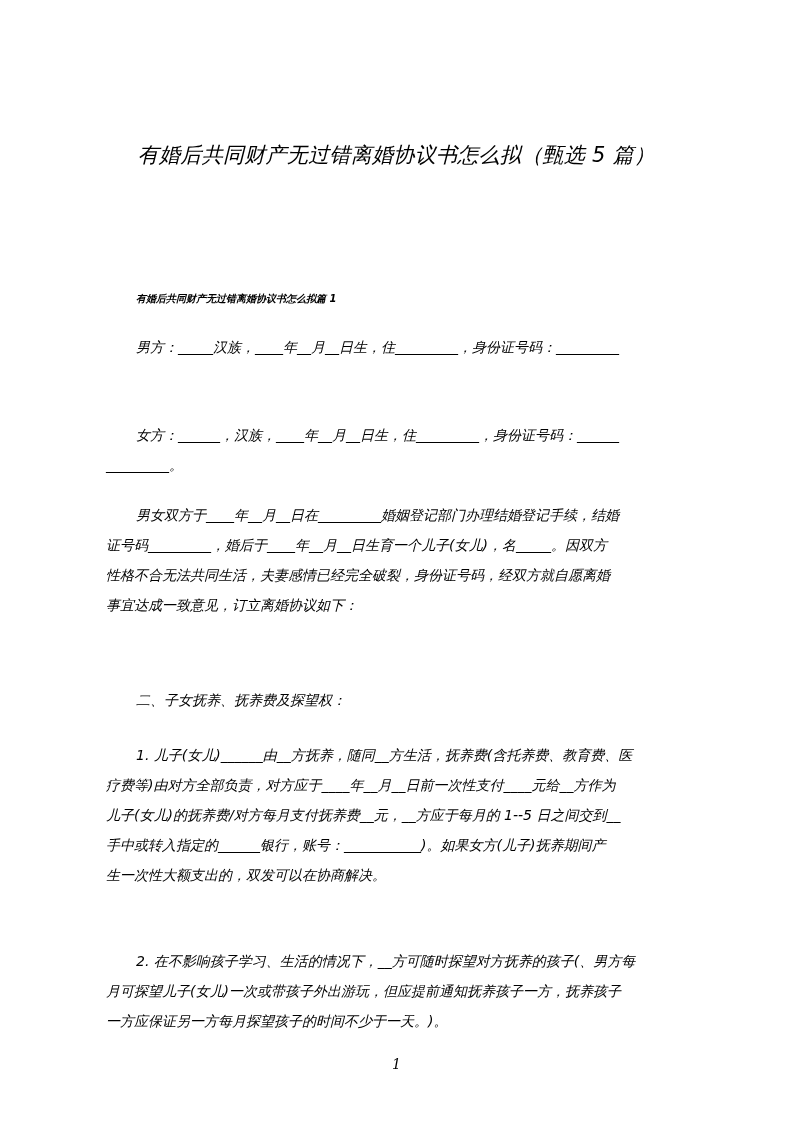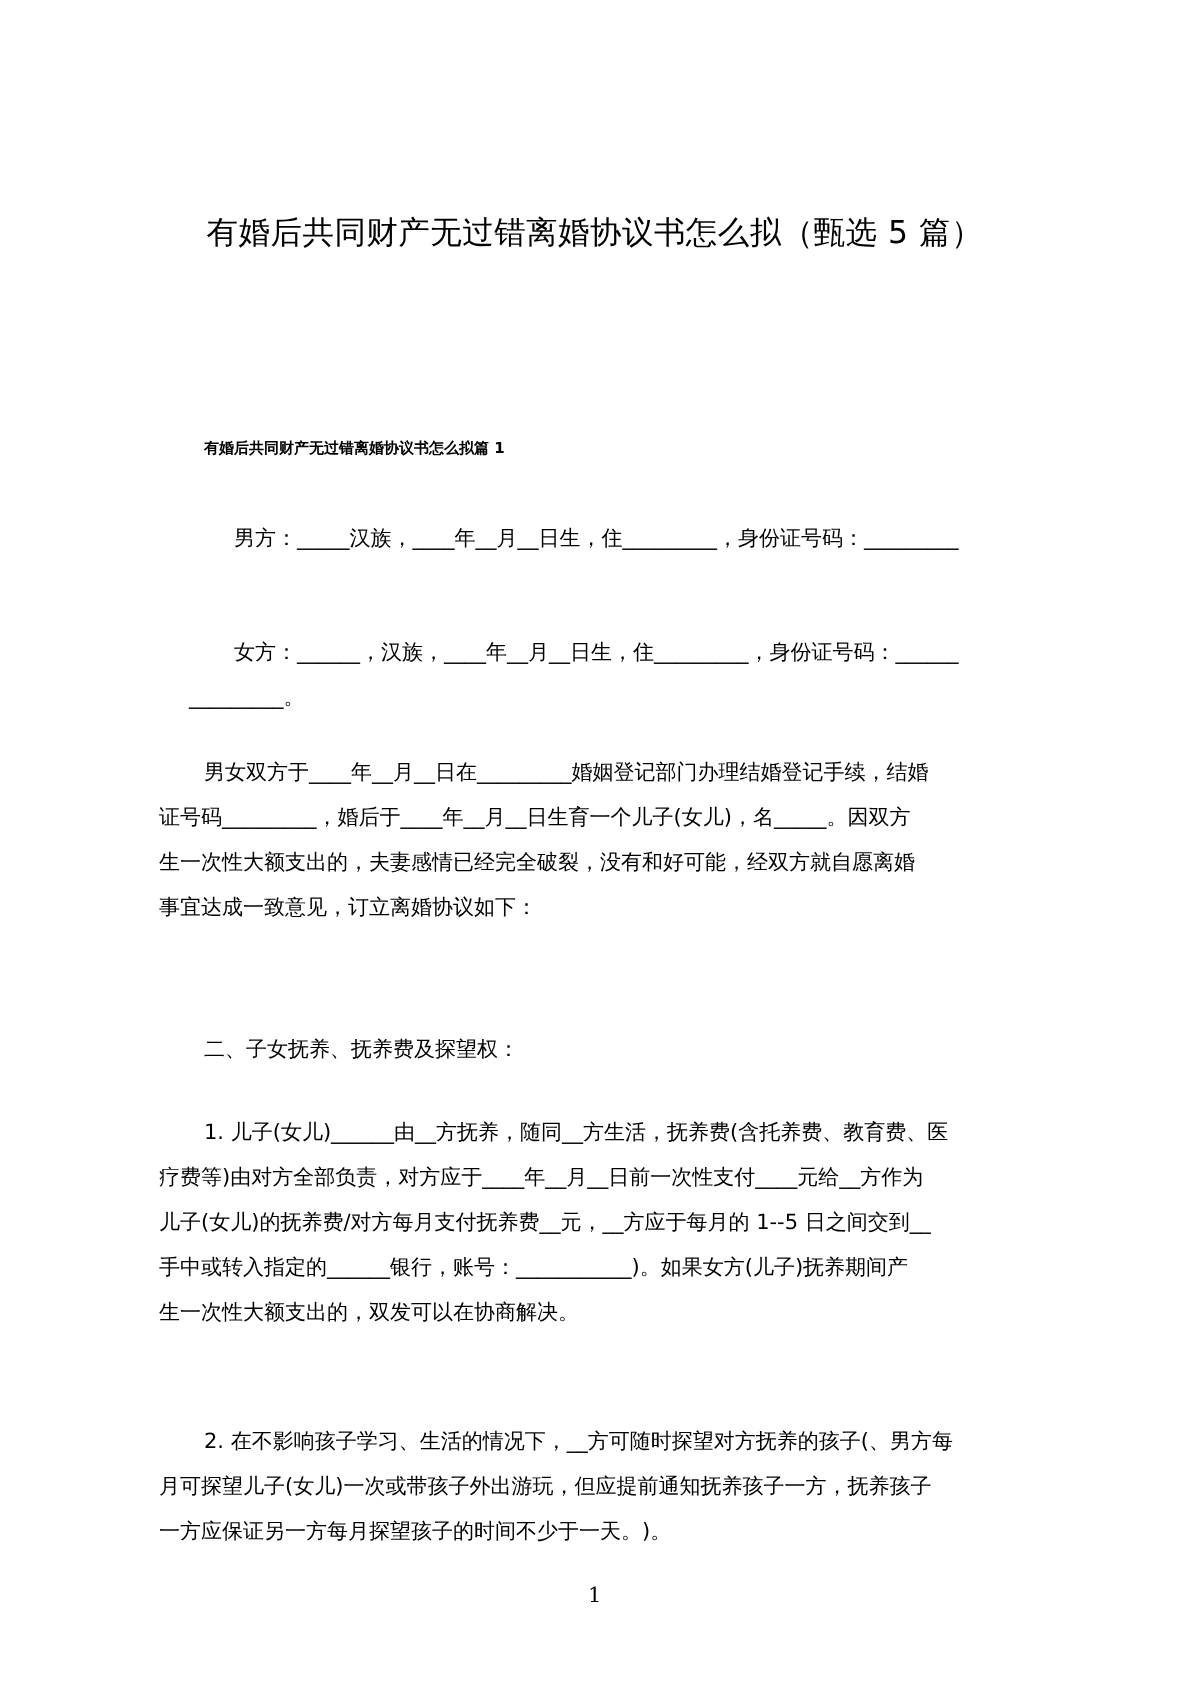--- a/index.html
+++ b/index.html
@@ -1,49 +1,49 @@
 <!DOCTYPE html>
 <html><head>
 <meta charset="utf-8">
 <style>
   html, body { margin: 0; padding: 0; background: #ffffff; }
   body { width: 793px; height: 1122px; position: relative; overflow: hidden;
          font-family: "DejaVu Sans", "Liberation Sans", sans-serif; color: #000; }
-  .page { position: absolute; left: 0; top: 0; width: 730px; height: 1122px; background: #fff; }
+  .page { position: absolute; left: 0; top: 0; width: 730px; height: 1122px; background: #fff; font-style: italic; }
   .title { position: absolute; left: 0; width: 793px; top: 141px; text-align: center;
            font-size: 21px; letter-spacing: 0.3px; white-space: nowrap; }
   .section-heading { position: absolute; left: 136px; top: 292px; font-size: 10px; font-weight: bold; white-space: nowrap; }
   .para { position: absolute; left: 106px; width: 600px; font-size: 14px; line-height: 30px; }
   .line { white-space: nowrap; display: block; height: 30px; }
   .indent { padding-left: 30px; }
   .page-number { position: absolute; top: 1056px; left: 0; width: 793px; text-align: center;
                  font-family: "DejaVu Serif", "Liberation Serif", serif; font-size: 14px; }
 </style>
 </head>
 <body>
 
 <div class="page">
 
   <div class="title">有婚后共同财产无过错离婚协议书怎么拟（甄选 5 篇）</div>
 
   <div class="section-heading">有婚后共同财产无过错离婚协议书怎么拟篇 1</div>
 
-  <div class="para" style="top:344px;margin-left:20px;">
+  <div class="para" style="top:332px;">
     <span class="line indent">男方：_____汉族，____年__月__日生，住_________，身份证号码：_________</span>
   </div>
 
-  <div class="para" style="top:420px;margin-left:20px;">
+  <div class="para" style="top:420px;">
     <span class="line indent">女方：______，汉族，____年__月__日生，住_________，身份证号码：______</span>
     <span class="line">_________。</span>
   </div>
 
   <div class="para" style="top:500px;">
     <span class="line indent">男女双方于____年__月__日在_________婚姻登记部门办理结婚登记手续，结婚</span>
     <span class="line">证号码_________，婚后于____年__月__日生育一个儿子(女儿)，名_____。因双方</span>
-    <span class="line">生一次性大额支出的，夫妻感情已经完全破裂，没有和好可能，经双方就自愿离婚</span>
+    <span class="line">性格不合无法共同生活，夫妻感情已经完全破裂，身份证号码，经双方就自愿离婚</span>
     <span class="line">事宜达成一致意见，订立离婚协议如下：</span>
   </div>
 
 
   <div class="para" style="top:685px;">
     <span class="line indent">二、子女抚养、抚养费及探望权：</span>
   </div>
 
   <div class="para" style="top:740px;">
     <span class="line indent">1. 儿子(女儿)______由__方抚养，随同__方生活，抚养费(含托养费、教育费、医</span>

